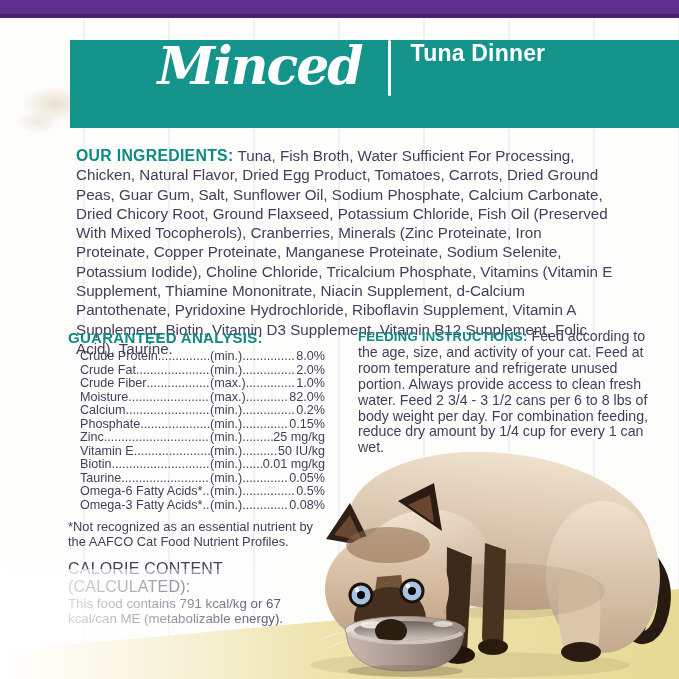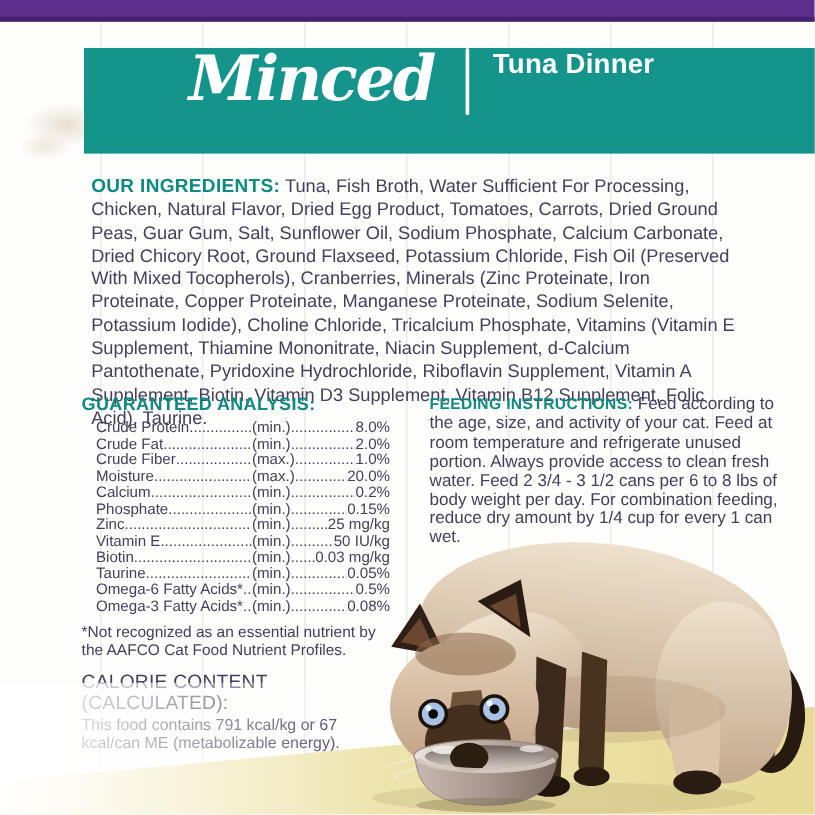--- a/index.html
+++ b/index.html
@@ -93,21 +93,21 @@
         <span class="dots"></span>
         <span class="ga-value">1.0%</span>
       </div>
       <div class="ga-row">
         <span class="ga-left">
             <span class="ga-label">Moisture</span>
             <span class="dots"></span>
           </span>
         <span class="ga-basis">(max.)</span>
         <span class="dots"></span>
-        <span class="ga-value">20.0%</span>
+        <span class="ga-value">82.0%</span>
       </div>
       <div class="ga-row">
         <span class="ga-left">
             <span class="ga-label">Calcium</span>
             <span class="dots"></span>
           </span>
         <span class="ga-basis">(min.)</span>
         <span class="dots"></span>
         <span class="ga-value">0.2%</span>
       </div>
@@ -138,21 +138,21 @@
         <span class="dots"></span>
         <span class="ga-value">50 IU/kg</span>
       </div>
       <div class="ga-row">
         <span class="ga-left">
             <span class="ga-label">Biotin</span>
             <span class="dots"></span>
           </span>
         <span class="ga-basis">(min.)</span>
         <span class="dots"></span>
-        <span class="ga-value">0.03 mg/kg</span>
+        <span class="ga-value">0.01 mg/kg</span>
       </div>
       <div class="ga-row">
         <span class="ga-left">
             <span class="ga-label">Taurine</span>
             <span class="dots"></span>
           </span>
         <span class="ga-basis">(min.)</span>
         <span class="dots"></span>
         <span class="ga-value">0.05%</span>
       </div>

